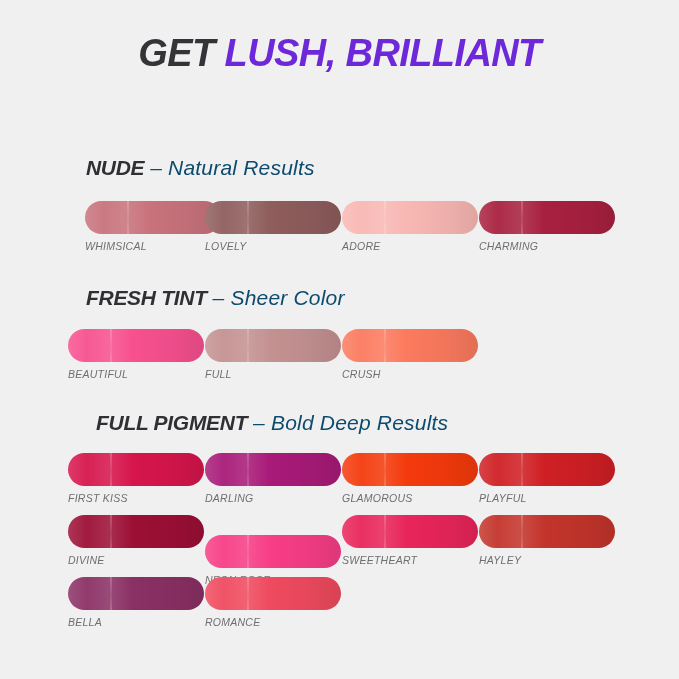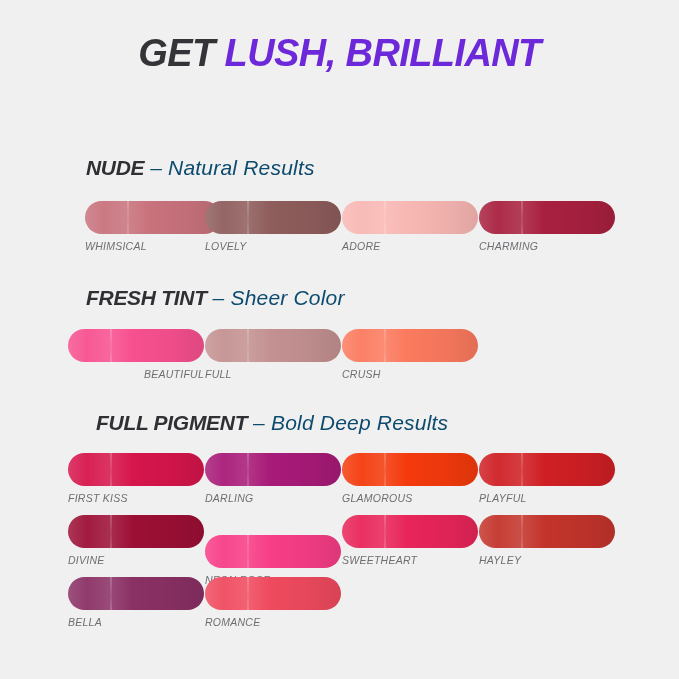--- a/index.html
+++ b/index.html
@@ -142,21 +142,21 @@
       <div class="swatch-label">CHARMING</div>
     </div>
   </div>
 
   <div class="section-head" style="left:86px; top:286px;">
     <span class="sh-name">FRESH TINT</span>
     <span class="sh-sub">– Sheer Color</span>
   </div>
 
   <div class="swatch-group">
-    <div class="swatch-cell" style="left:68px; top:329px;text-align:right;">
+    <div class="swatch-cell" style="left:68px; top:329px;">
       <div class="swatch" style="background:#f7508f"></div>
       <div class="swatch-label">BEAUTIFUL</div>
     </div>
     <div class="swatch-cell" style="left:205px; top:329px;">
       <div class="swatch" style="background:#c49191"></div>
       <div class="swatch-label">FULL</div>
     </div>
     <div class="swatch-cell" style="left:342px; top:329px;">
       <div class="swatch" style="background:#fb7a5e"></div>
       <div class="swatch-label">CRUSH</div>

